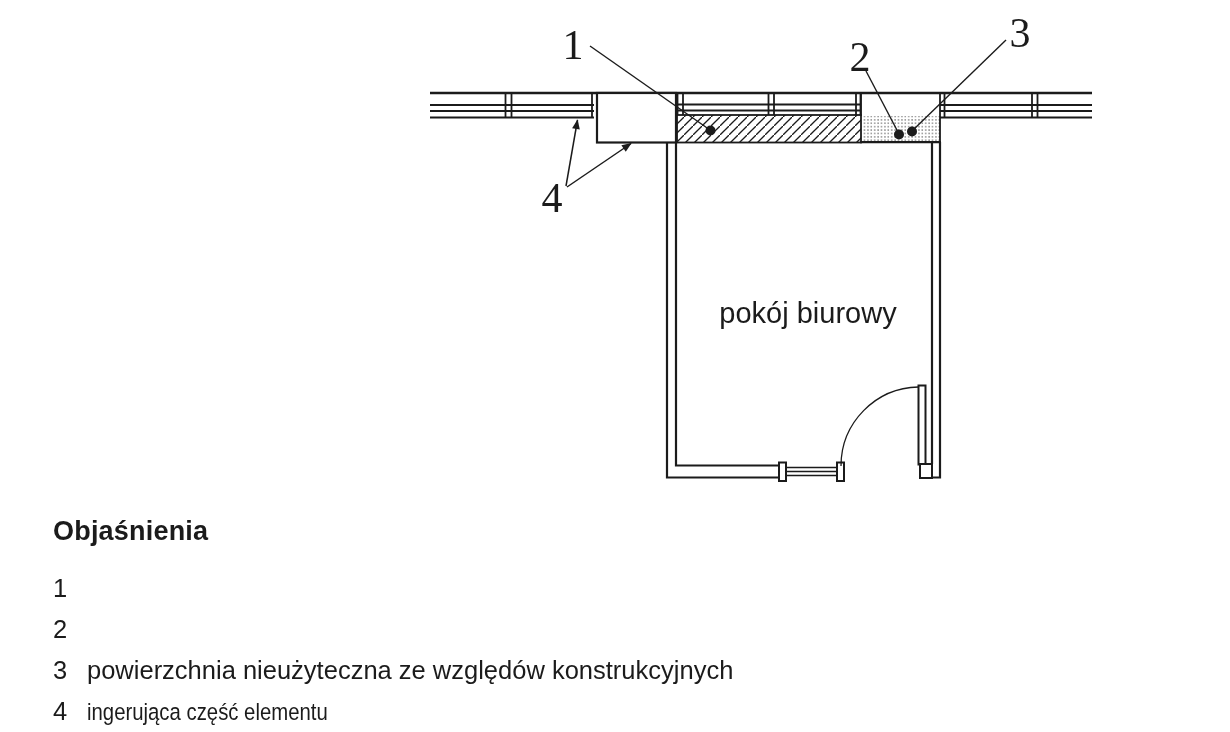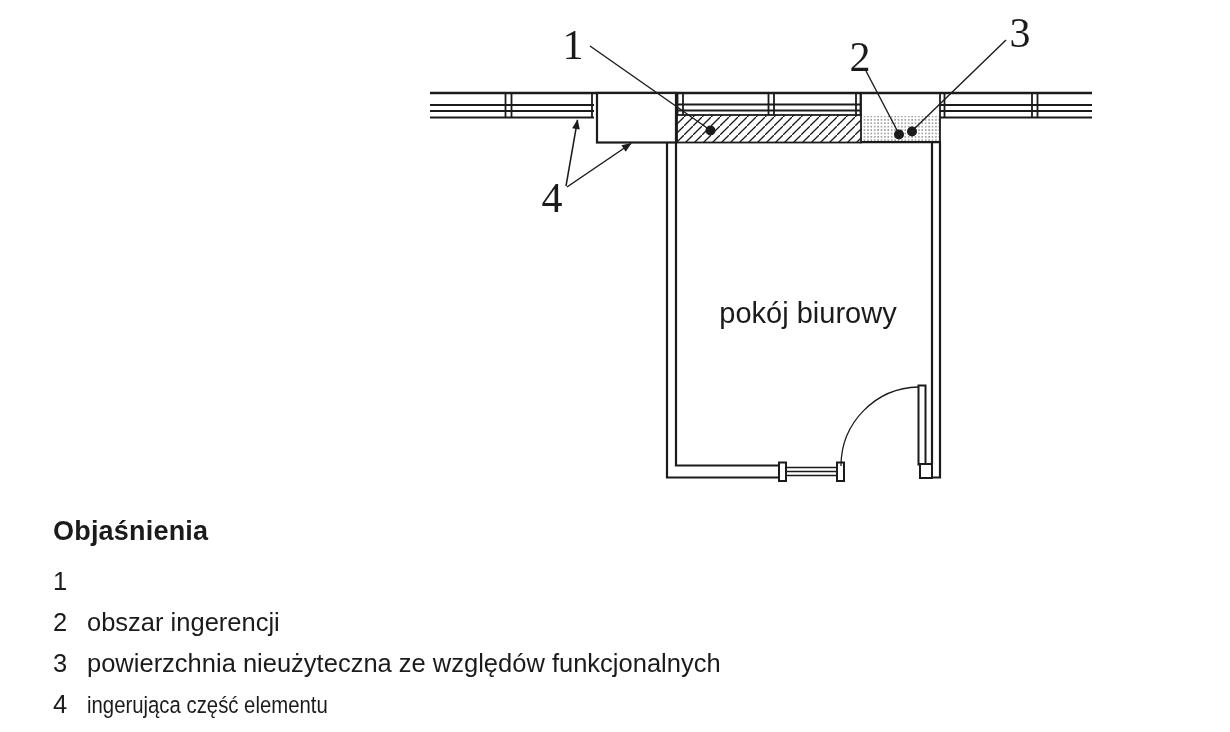--- a/index.html
+++ b/index.html
@@ -4,21 +4,21 @@
 <style>
   html,body{margin:0;padding:0;background:#ffffff;}
   #stage{
     position:relative;width:1230px;height:732px;background:#ffffff;overflow:hidden;
     font-family:"Liberation Sans",sans-serif;color:#1b1b1b;
   }
   #plan-svg{position:absolute;left:0;top:0;}
   .callout-num{font-family:"Liberation Serif",serif;font-size:42px;fill:#1b1b1b;}
   .room-name{font-family:"Liberation Sans",sans-serif;font-size:29px;fill:#1b1b1b;}
   .legend{position:absolute;left:53px;top:514px;width:760px;}
-  .legend-title{font-size:27px;font-weight:bold;line-height:34px;margin-bottom:13px;letter-spacing:.2px;}
+  .legend-title{font-size:27px;font-weight:bold;line-height:34px;margin-bottom:20px;letter-spacing:.2px;}
   .legend-row{display:flex;line-height:41px;font-size:25.5px;}
   .legend-row .num{width:34px;flex:0 0 34px;}
   .legend-row .txt{white-space:nowrap;}
   .legend-row .txt.condensed{display:inline-block;transform:scaleX(.83);transform-origin:left center;font-size:24.5px;}
 </style>
 </head>
 <body>
 
 <div id="stage">
 
@@ -118,25 +118,24 @@
     <text class="room-name" x="808" y="323" text-anchor="middle">pokój biurowy</text>
   </svg>
 
   <div class="legend">
     <div class="legend-title">Objaśnienia</div>
     <div class="legend-row">
       <span class="num">1</span>
     </div>
     <div class="legend-row">
       <span class="num">2</span>
-      <span class="txt">obszar ingerencji</span>
     </div>
     <div class="legend-row">
       <span class="num">3</span>
-      <span class="txt">powierzchnia nieużyteczna ze względów funkcjonalnych</span>
+      <span class="txt">powierzchnia nieużyteczna ze względów konstrukcyjnych</span>
     </div>
     <div class="legend-row">
       <span class="num">4</span>
       <span class="txt condensed">ingerująca część elementu</span>
     </div>
   </div>
 
 </div>
 
 </body></html>

